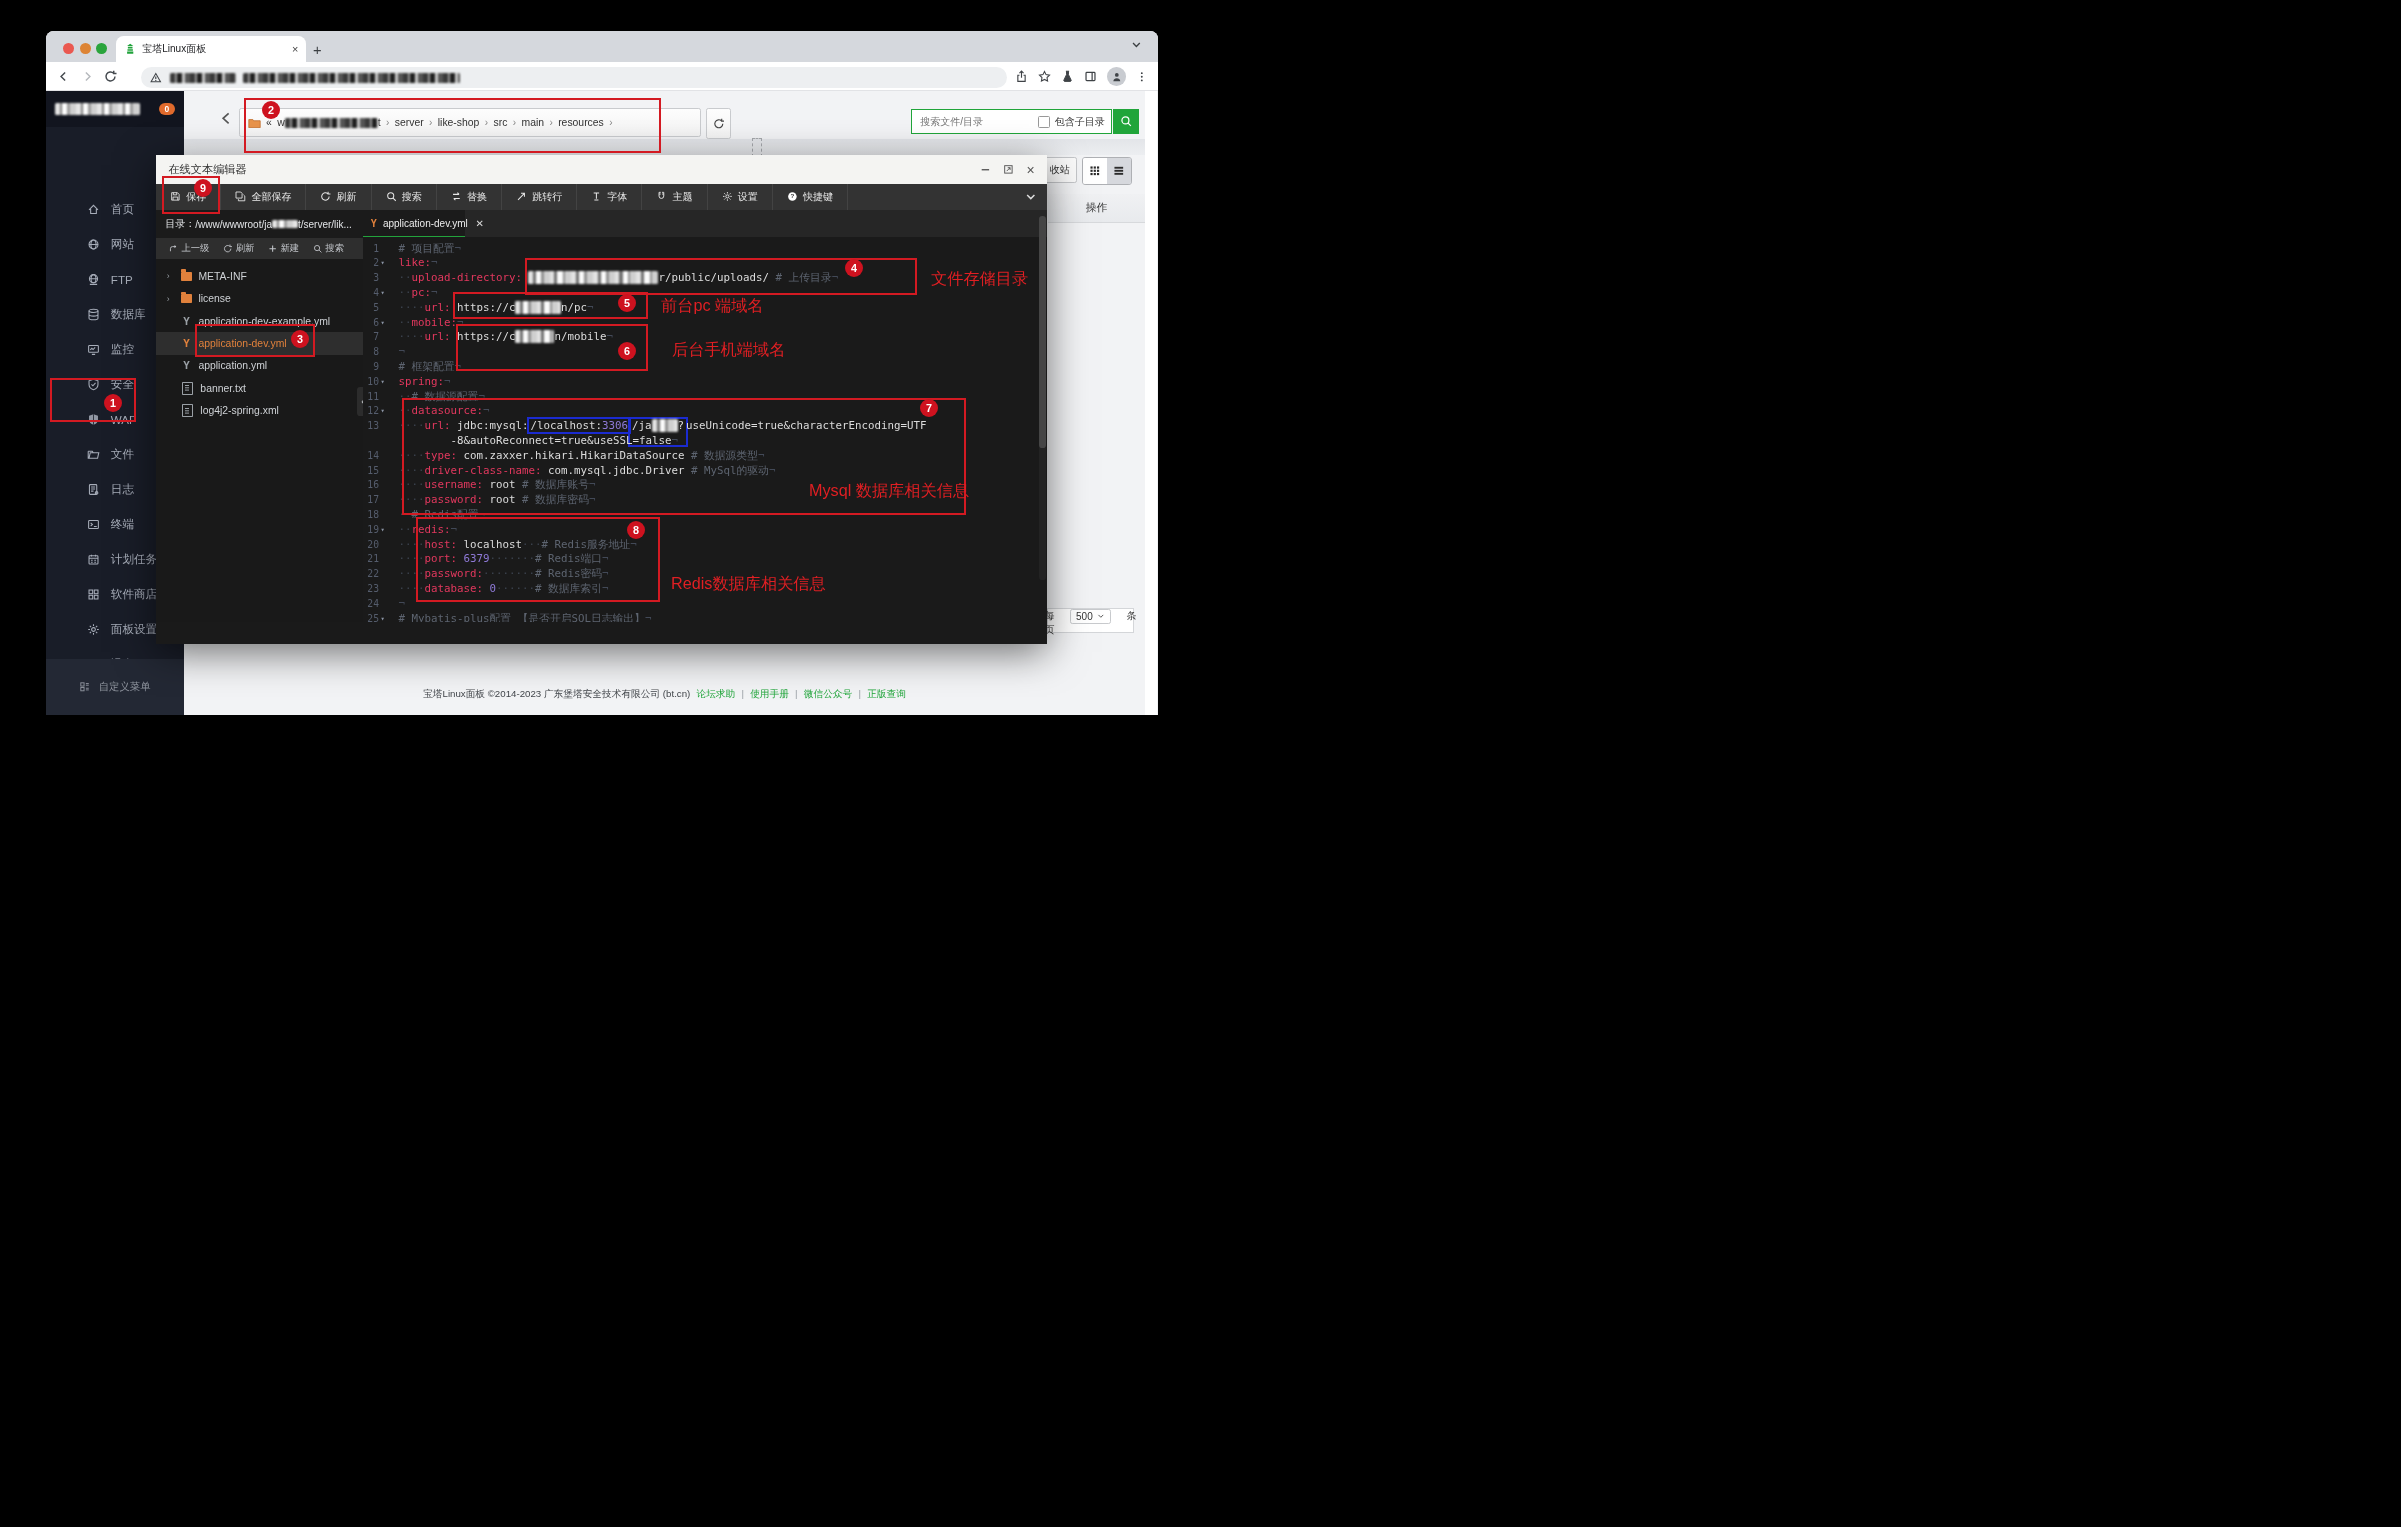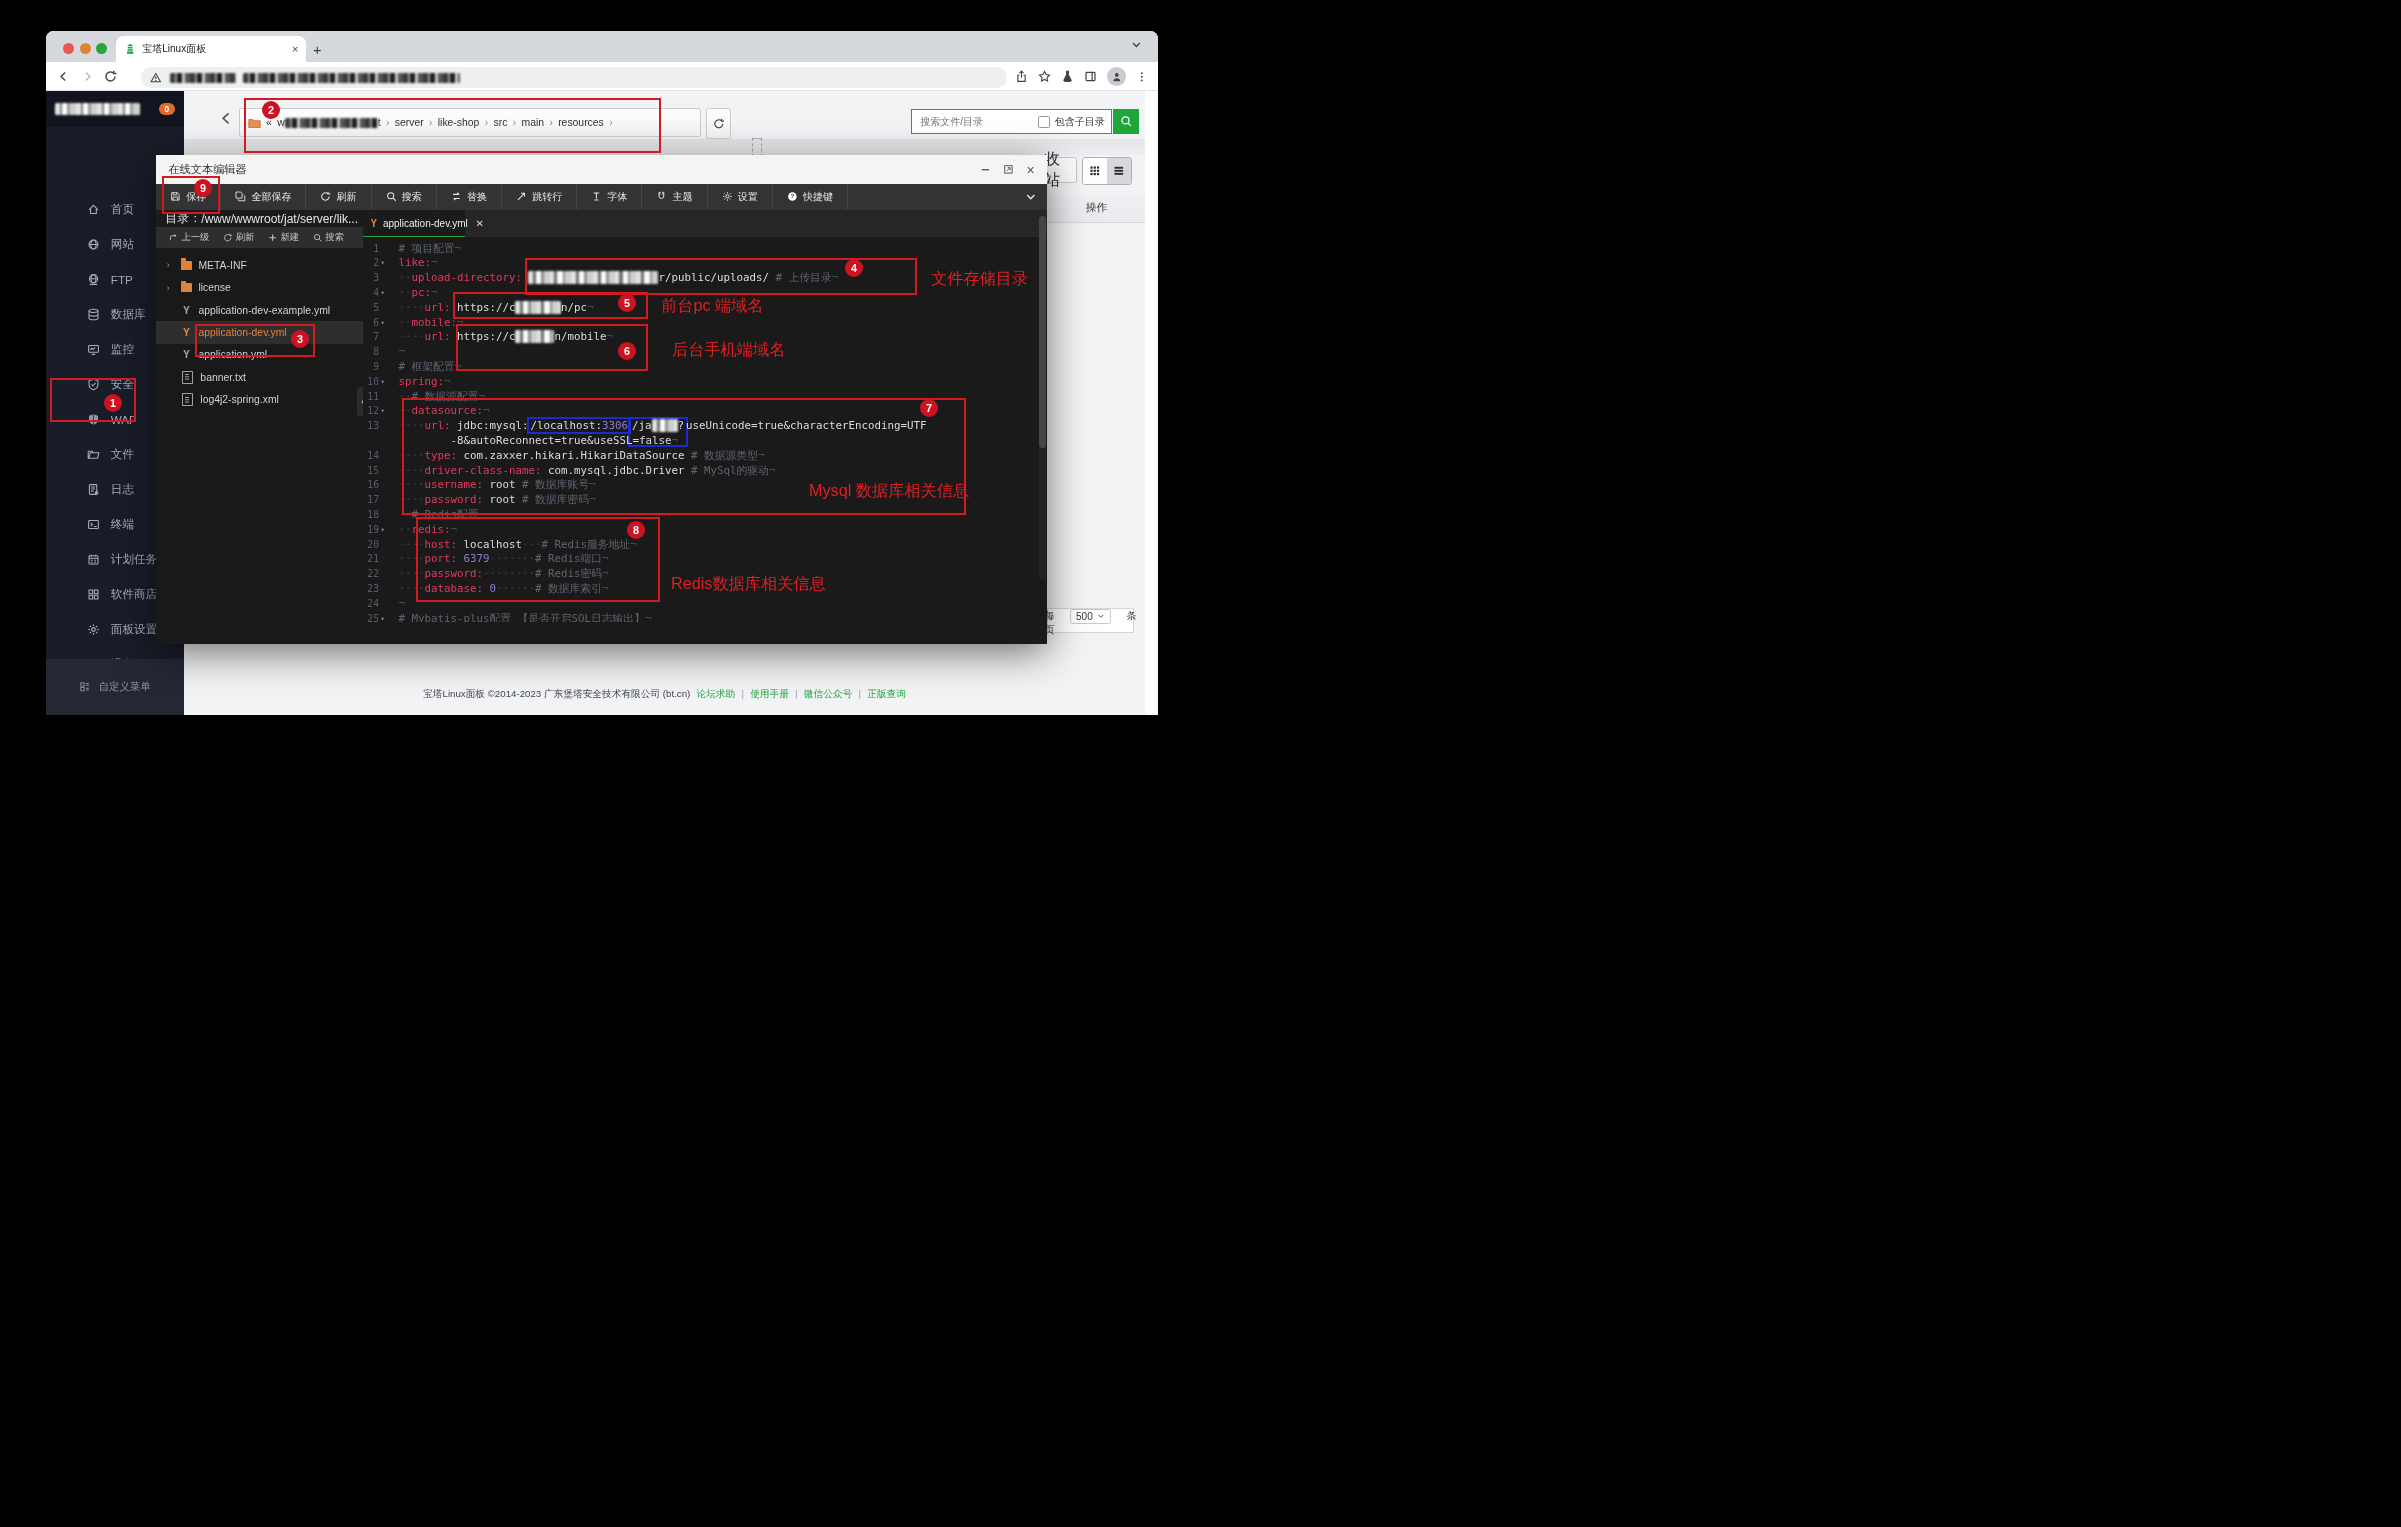--- a/index.html
+++ b/index.html
@@ -47,42 +47,42 @@
   .crumbbar .sep{color:#888;font-size:10px;}
   .refbtn{left:706px;top:108px;width:23px;height:29px;background:linear-gradient(#fdfdfd,#f3f3f3);border:0.8px solid #c9cbce;border-radius:2.3px;display:flex;align-items:center;justify-content:center;color:#444;}
   .crumb-sub{left:286px;top:180px;width:89px;height:5.4px;background:#b9bcc1;border-radius:2.3px;filter:blur(0.8px);}
   
   .searchwrap{left:911px;top:109px;width:201px;height:25px;background:#fff;border:0.8px solid #20a53a;box-sizing:border-box;display:flex;align-items:center;padding:0 6.2px;gap:4.6px;}
   .searchwrap input{border:none;outline:none;flex:1;font-size:10px;color:#333;background:transparent;font-family:inherit;min-width:0;}
   .searchwrap .cb{width:10px;height:10px;border:0.8px solid #999;border-radius:1.5px;background:#fff;flex:none;}
   .searchwrap .cbl{font-size:10px;color:#333;white-space:nowrap;}
   .searchbtn{left:1113px;top:109px;width:26px;height:25px;background:#20a53a;display:flex;align-items:center;justify-content:center;color:#fff;border:none;}
   
-  .recyclebtn{left:1043px;top:157px;width:34px;height:25.5px;background:#fafafa;border:0.8px solid #c4c6c9;border-radius:2.3px;display:flex;align-items:center;justify-content:flex-end;padding-right:6.2px;box-sizing:border-box;font-size:16px;color:#333;}
+  .recyclebtn{left:1043px;top:157px;width:34px;height:25.5px;background:#fafafa;border:0.8px solid #c4c6c9;border-radius:2.3px;display:flex;align-items:center;justify-content:flex-end;padding-right:6.2px;box-sizing:border-box;font-size:10px;color:#333;}
   .viewtoggle{left:1082px;top:157px;height:25.5px;display:flex;border:0.8px solid #aeb0b4;border-radius:3.1px;overflow:hidden;}
   .viewtoggle .vt{width:24px;height:25.5px;display:flex;align-items:center;justify-content:center;background:#fff;color:#2b2b2b;}
   .viewtoggle .vt.on{background:#d6d8dd;}
   .opheader{left:1048px;top:194px;width:97px;height:28px;background:linear-gradient(#f0f1f3,#e8eaed);border-bottom:0.8px solid #d7d9dc;display:flex;align-items:center;justify-content:center;font-size:10.8px;color:#333;}
   .perpage{left:1047px;top:608px;width:85px;height:23px;background:#fff;border:0.8px solid #d4d6d9;display:flex;align-items:flex-start;justify-content:center;gap:16px;font-size:10px;color:#333;}
   .perpage .sel{border:0.8px solid #c8cacd;border-radius:2.3px;padding:0.8px 4.6px;display:flex;gap:4.6px;align-items:center;font-size:10px;}
   
   .footer{left:184px;top:684px;width:961px;height:20px;display:flex;align-items:center;justify-content:center;gap:6.2px;font-size:9.7px;color:#42464b;}
   .footer .lnk{color:#20a53a;cursor:pointer;}
   .footer .pipe{color:#9aa0a6;}
   
   .modal{left:156px;top:155px;width:891px;height:489px;background:#1a1a1a;box-shadow:0 9.3px 37px rgba(0,0,0,.55);}
   .m-title{position:absolute;left:0;top:0;width:100%;height:29px;background:#f4f4f2;display:flex;align-items:center;padding:0 12.4px;box-sizing:border-box;font-size:11.2px;color:#333;}
   .m-ctrls{margin-left:auto;display:flex;gap:12.4px;color:#555;align-items:center;font-size:11.6px;}
   .m-toolbar{position:absolute;left:0;top:29px;width:100%;height:25.5px;background:#333;display:flex;align-items:stretch;color:#e8e8e8;font-size:10px;}
   .m-tool{display:flex;align-items:center;gap:5.4px;padding:0 14px;border-right:0.8px solid rgba(255,255,255,.08);cursor:pointer;white-space:nowrap;}
   .m-tool svg{width:10.8px;height:10.8px;}
   .m-chev{margin-left:auto;display:flex;align-items:center;padding:0 10.8px;color:#ddd;}
   
   .fpanel{position:absolute;left:0;top:55px;width:207px;height:412px;background:#191919;}
-  .f-dir{height:17px;display:flex;align-items:center;padding:0 9.3px;font-size:12px;color:#e2e4e7;white-space:nowrap;overflow:hidden;background:#1b1b1b;}
+  .f-dir{height:28px;display:flex;align-items:center;padding:0 9.3px;font-size:10px;color:#e2e4e7;white-space:nowrap;overflow:hidden;background:#1b1b1b;}
   .f-tools{height:21px;background:#2e2e2e;display:flex;align-items:center;gap:3.1px;padding:0 7.7px;font-size:9.3px;color:#c3c6cb;}
   .f-tools .ft{display:flex;align-items:center;gap:3.1px;padding:0 5.4px;cursor:pointer;}
   .f-tools svg{width:9.3px;height:9.3px;}
   .ftree{padding-top:6.2px;}
   .titem{height:22.4px;display:flex;align-items:center;gap:6.2px;padding-left:10.8px;font-size:10.4px;color:#cfd2d6;cursor:pointer;}
   .titem .chev{width:7.7px;color:#9aa0a6;font-size:8.5px;}
   .titem.sel{background:#2e2e2e;color:#e0813c;}
   .fold-ic{width:11.6px;height:9.3px;background:#e0813c;border-radius:0.8px;position:relative;flex:none;}
   .fold-ic:before{content:"";position:absolute;left:0;top:-2.3px;width:5.4px;height:2.3px;background:#e0813c;border-radius:0.8px 0.8px 0 0;}
   .yic{color:#9aa0a6;font-weight:bold;font-size:10.8px;width:11.6px;text-align:center;flex:none;font-family:"DejaVu Sans Mono",monospace;}

